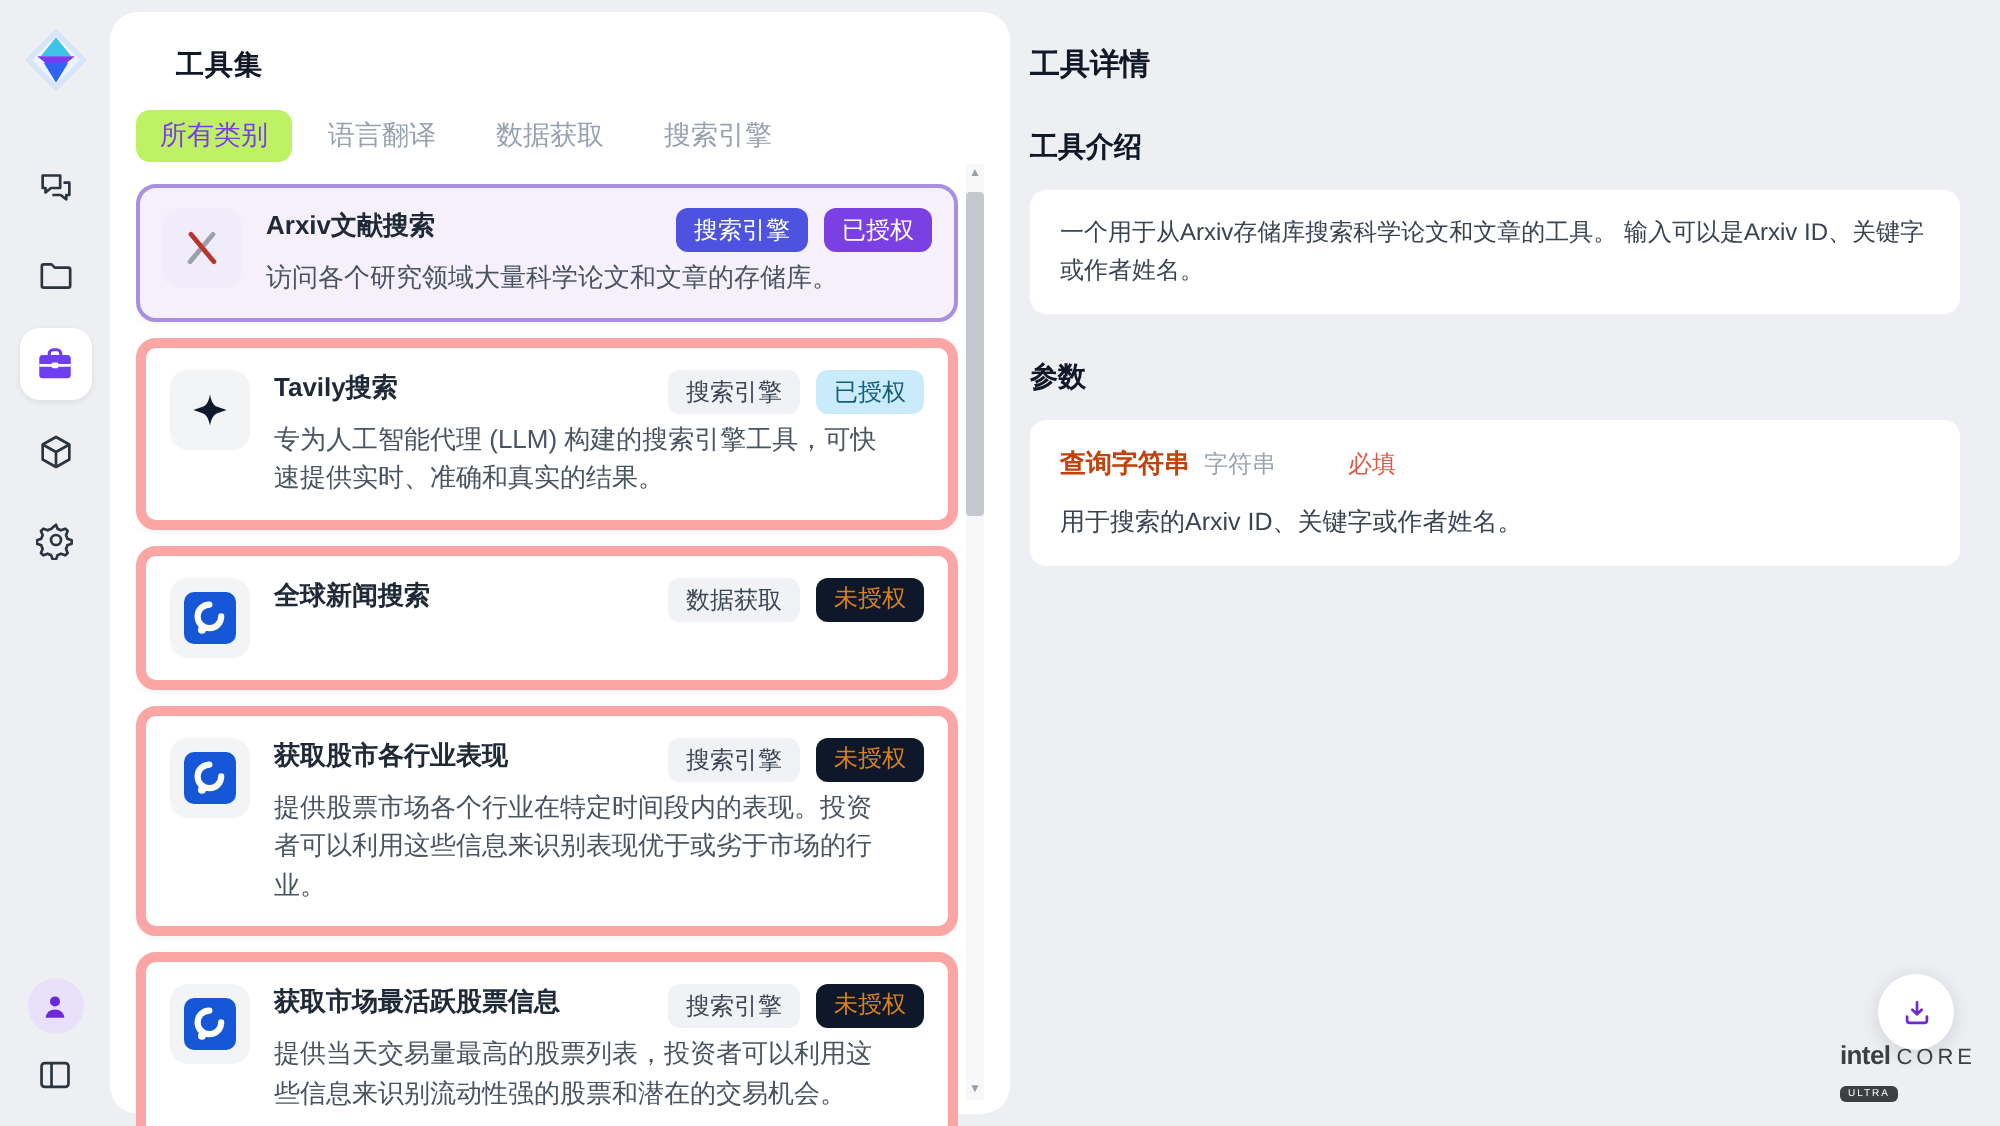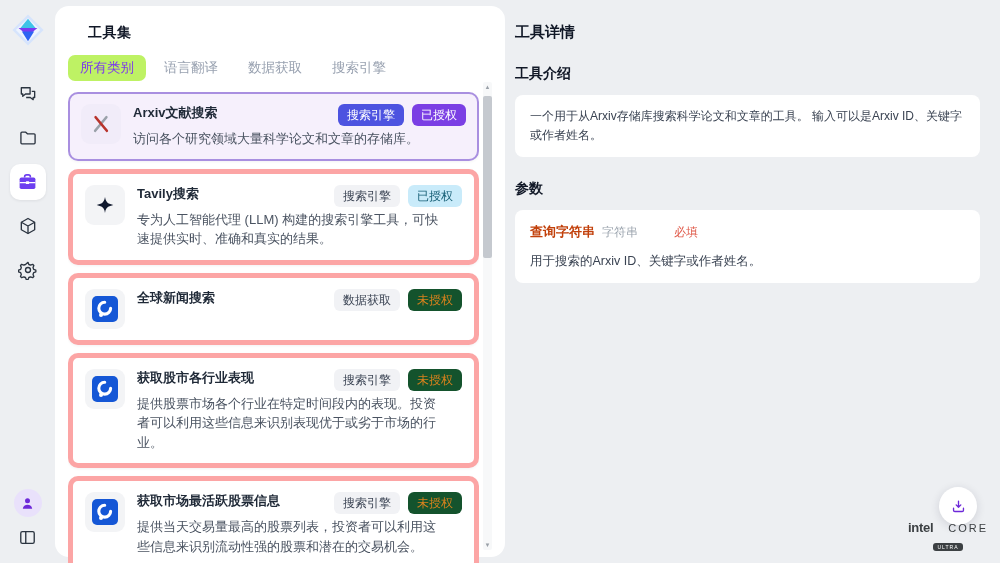--- a/index.html
+++ b/index.html
@@ -67,21 +67,21 @@
   .tool-head { display:flex; align-items:flex-start; }
   .tool-title { font-size:13px; font-weight:700; color:#1f2937; line-height:1.45; }
   .badges { margin-left:auto; display:flex; gap:8px; padding-left:8px; }
   .pill {
     font-size:12px; line-height:1; padding:5px 9px; border-radius:6px; white-space:nowrap;
   }
   .pill.solid-indigo { background:#4d53e0; color:#ffffff; }
   .pill.solid-purple { background:#7b3fe4; color:#ffffff; }
   .pill.gray         { background:#f1f2f5; color:#3d4656; }
   .pill.light-blue   { background:#c9ebfa; color:#155e75; }
-  .pill.light-yellow { background:#14532d; color:#d9821d; }
+  .pill.light-yellow { background:#0f172a; color:#d9821d;font-family:Liberation Mono, monospace; }
   .tool-desc { font-size:13px; color:#4a5361; line-height:1.5; margin-top:3px; max-width:305px; }
 
   
   .scrollbar {
     position:absolute; top:76px; right:13px; width:9px; height:468px;
     background:#f7f8f9; border-radius:2px; cursor:pointer;
   }
   .sb-arrow { position:absolute; left:0; width:9px; height:10px; color:#9aa0a8; font-size:6px; line-height:10px; text-align:center; }
   .sb-arrow.up { top:0; } .sb-arrow.down { bottom:0; }
   .sb-thumb { position:absolute; top:14px; left:0; width:9px; height:162px; background:#c5c9cf; border-radius:2px; }
@@ -98,24 +98,24 @@
   .param-name { font-size:13px; font-weight:700; color:#c2410c; }
   .param-type { font-size:12px; color:#9aa3ad; }
   .param-required { font-size:12px; color:#e05a4a;margin-left:29px; }
   .param-desc { margin-top:8px; font-size:12.5px; color:#3a4352; }
 
   .fab {
     position:absolute; right:23px; bottom:38px; width:38px; height:38px; border-radius:50%;
     background:#ffffff; box-shadow:0 2px 10px rgba(30,30,60,.14);
     display:flex; align-items:center; justify-content:center; cursor:pointer;
   }
-  .brand { position:absolute; right:12px; bottom:10px; text-align:center; color:#3c4043; }
+  .brand { position:absolute; right:12px; bottom:10px; text-align:left; color:#3c4043; }
   .brand-line { display:flex; align-items:baseline; gap:3px; justify-content:flex-end; }
   .brand-intel { font-size:13px; font-weight:700; letter-spacing:-.3px; }
-  .brand-core { font-size:11px; text-transform:uppercase; letter-spacing:2px; font-weight:400;margin-left:12px; }
+  .brand-core { font-size:11px; text-transform:uppercase; letter-spacing:2px; font-weight:400; }
   .brand-badge {
     display:inline-block; margin-top:1px; background:#3c4043; color:#fff;
     font-size:5px; letter-spacing:1px; text-transform:uppercase;
     padding:1px 4px; border-radius:3px;
   }
 </style>
 </head>
 <body>
 
 <div class="app">

